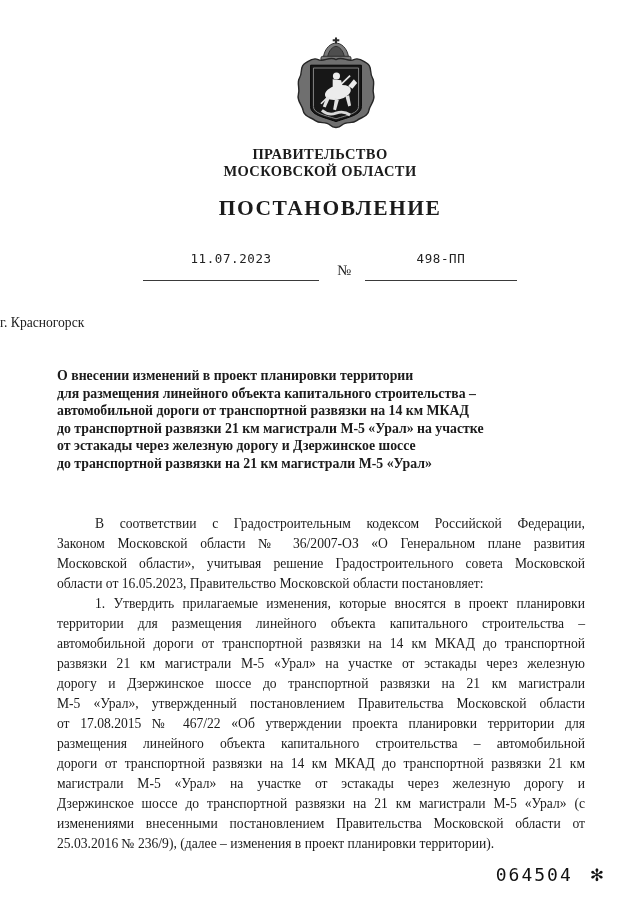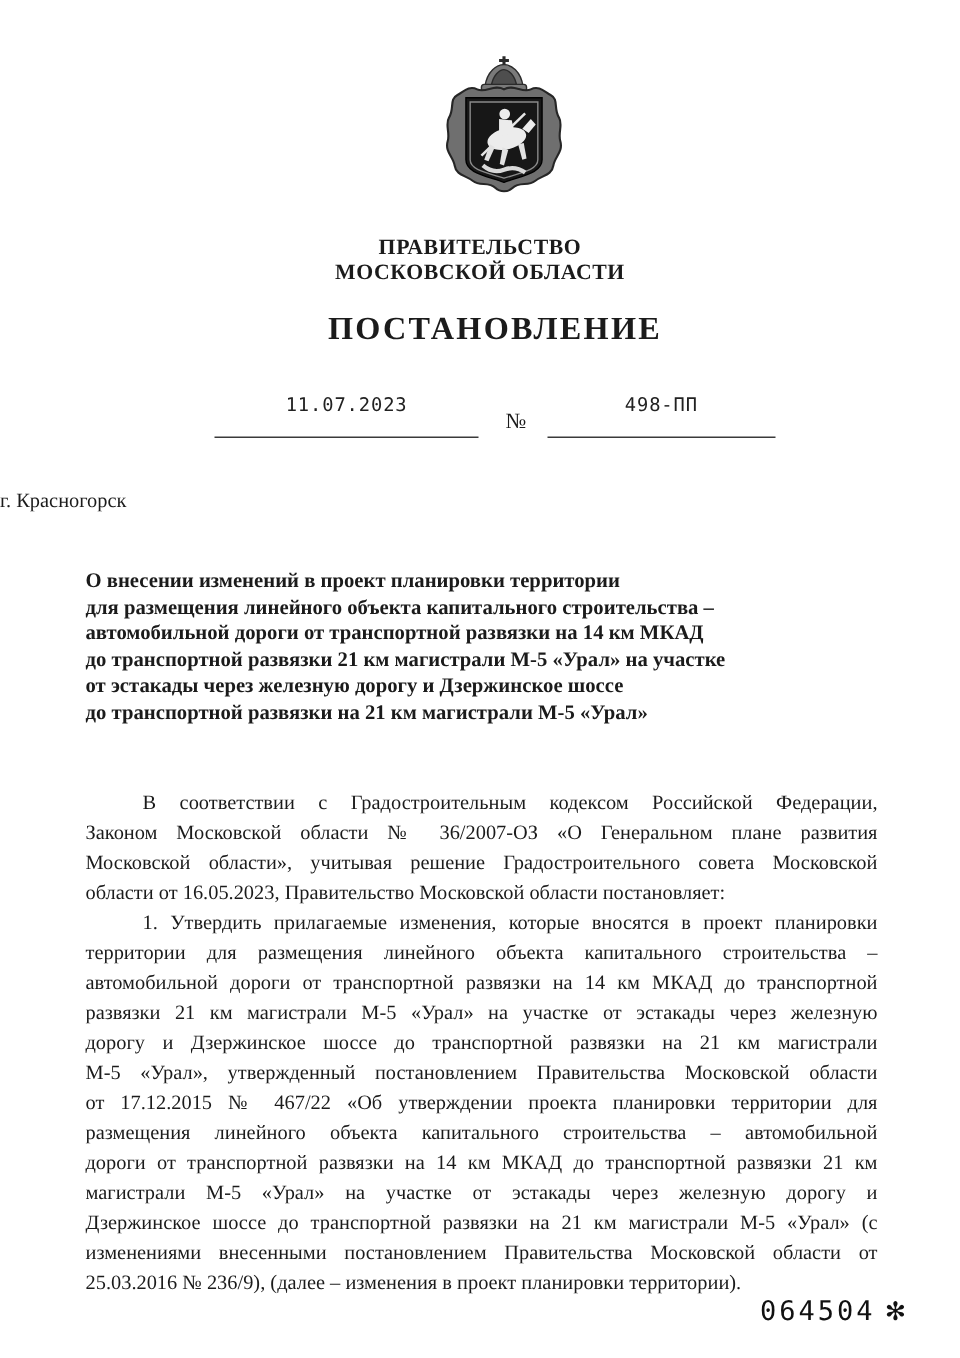--- a/index.html
+++ b/index.html
@@ -15,21 +15,21 @@
     padding-top: 37px;
   }
   .emblem {
     display: block;
     margin: 0 auto;
     transform: translateX(16px);
     width: 86px;
     height: 94px;
   }
   .org {
-    margin-top: 26px;
+    margin-top: 15px;
     text-align: center;
     font-weight: bold;
     font-size: 14.5px;
     line-height: 17px;
     letter-spacing: 0.4px;
   }
   .doc-type {
     margin-top: 16px;
     text-align: center;
     font-weight: bold;
@@ -87,21 +87,21 @@
   .stamp {
     position: absolute;
     top: 864px;
     right: 36px;
     font-family: "DejaVu Sans Mono", monospace;
     font-size: 18px;
     letter-spacing: 2px;
     color: #111;
     display: flex;
     align-items: center;
-    gap: 6px;
+    gap: 17px;
   }
   .stamp .mark { font-size: 17px; letter-spacing: 0; font-family: "DejaVu Sans", sans-serif; }
 </style>
 </head>
 <body>
 
 <div class="page">
 
   <svg class="emblem" viewBox="0 0 90 100" xmlns="http://www.w3.org/2000/svg" aria-hidden="true">
 
@@ -168,21 +168,21 @@
           <div class="line">Московской области», учитывая решение Градостроительного совета Московской</div>
           <div class="line">области от 16.05.2023, Правительство Московской области постановляет:</div>
         </div>
       <div class="para">
           <div class="line">1. Утвердить прилагаемые изменения, которые вносятся в проект планировки</div>
           <div class="line">территории для размещения линейного объекта капитального строительства –</div>
           <div class="line">автомобильной дороги от транспортной развязки на 14 км МКАД до транспортной</div>
           <div class="line">развязки 21 км магистрали М-5 «Урал» на участке от эстакады через железную</div>
           <div class="line">дорогу и Дзержинское шоссе до транспортной развязки на 21 км магистрали</div>
           <div class="line">М-5 «Урал», утвержденный постановлением Правительства Московской области</div>
-          <div class="line">от 17.12.2015 № 467/22 «Об утверждении проекта планировки территории для</div>
+          <div class="line">от 17.08.2015 № 467/22 «Об утверждении проекта планировки территории для</div>
           <div class="line">размещения линейного объекта капитального строительства – автомобильной</div>
           <div class="line">дороги от транспортной развязки на 14 км МКАД до транспортной развязки 21 км</div>
           <div class="line">магистрали М-5 «Урал» на участке от эстакады через железную дорогу и</div>
           <div class="line">Дзержинское шоссе до транспортной развязки на 21 км магистрали М-5 «Урал» (с</div>
           <div class="line">изменениями внесенными постановлением Правительства Московской области от</div>
           <div class="line">25.03.2016 № 236/9), (далее – изменения в проект планировки территории).</div>
         </div>
     </div>
   </div>
 

